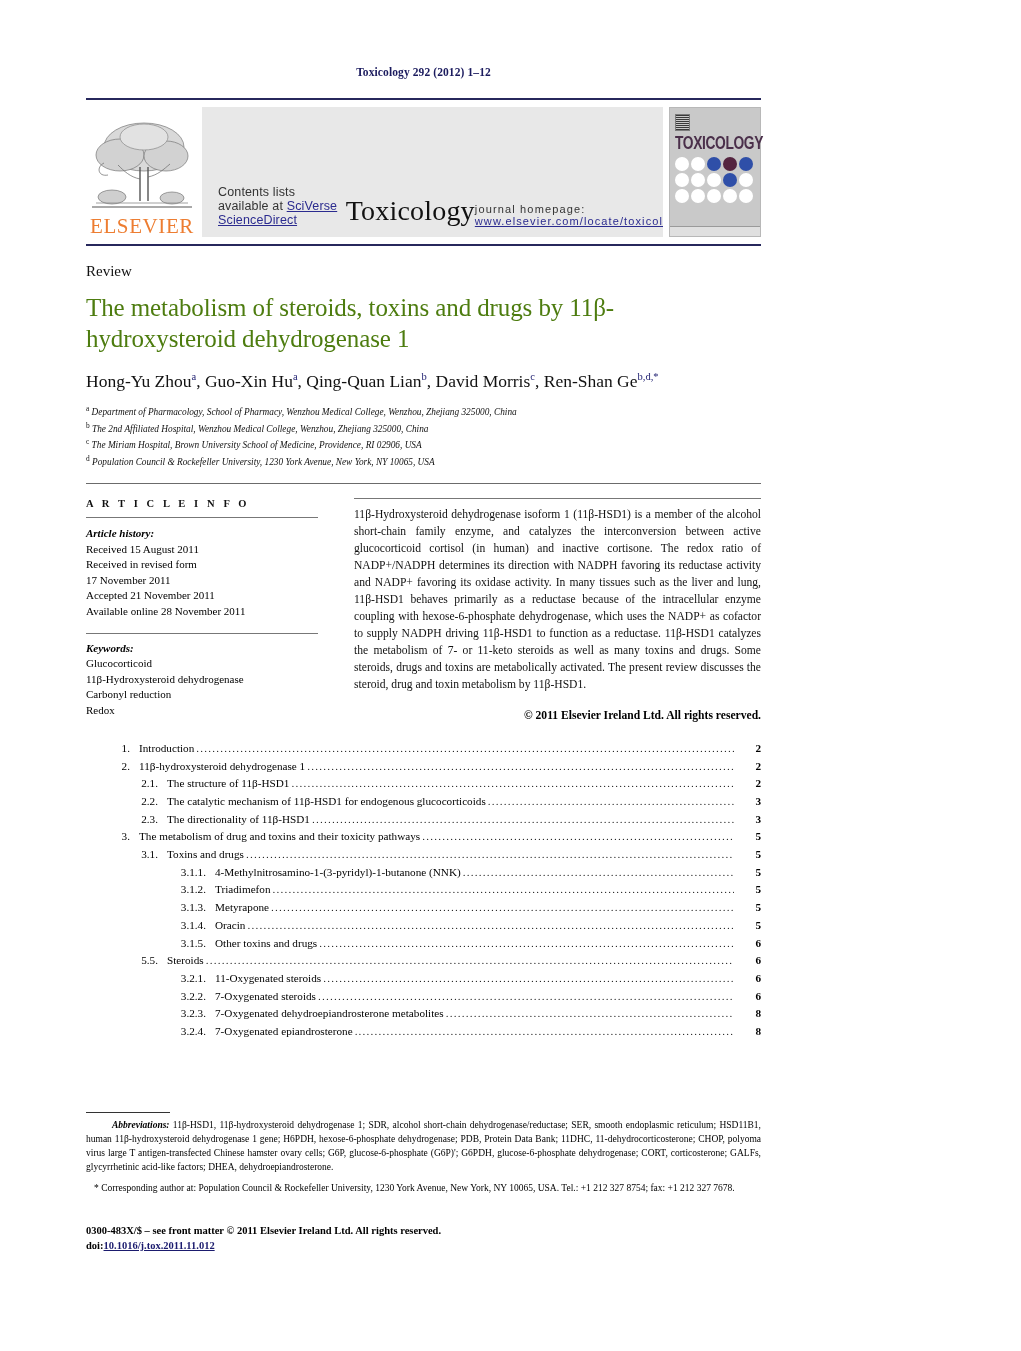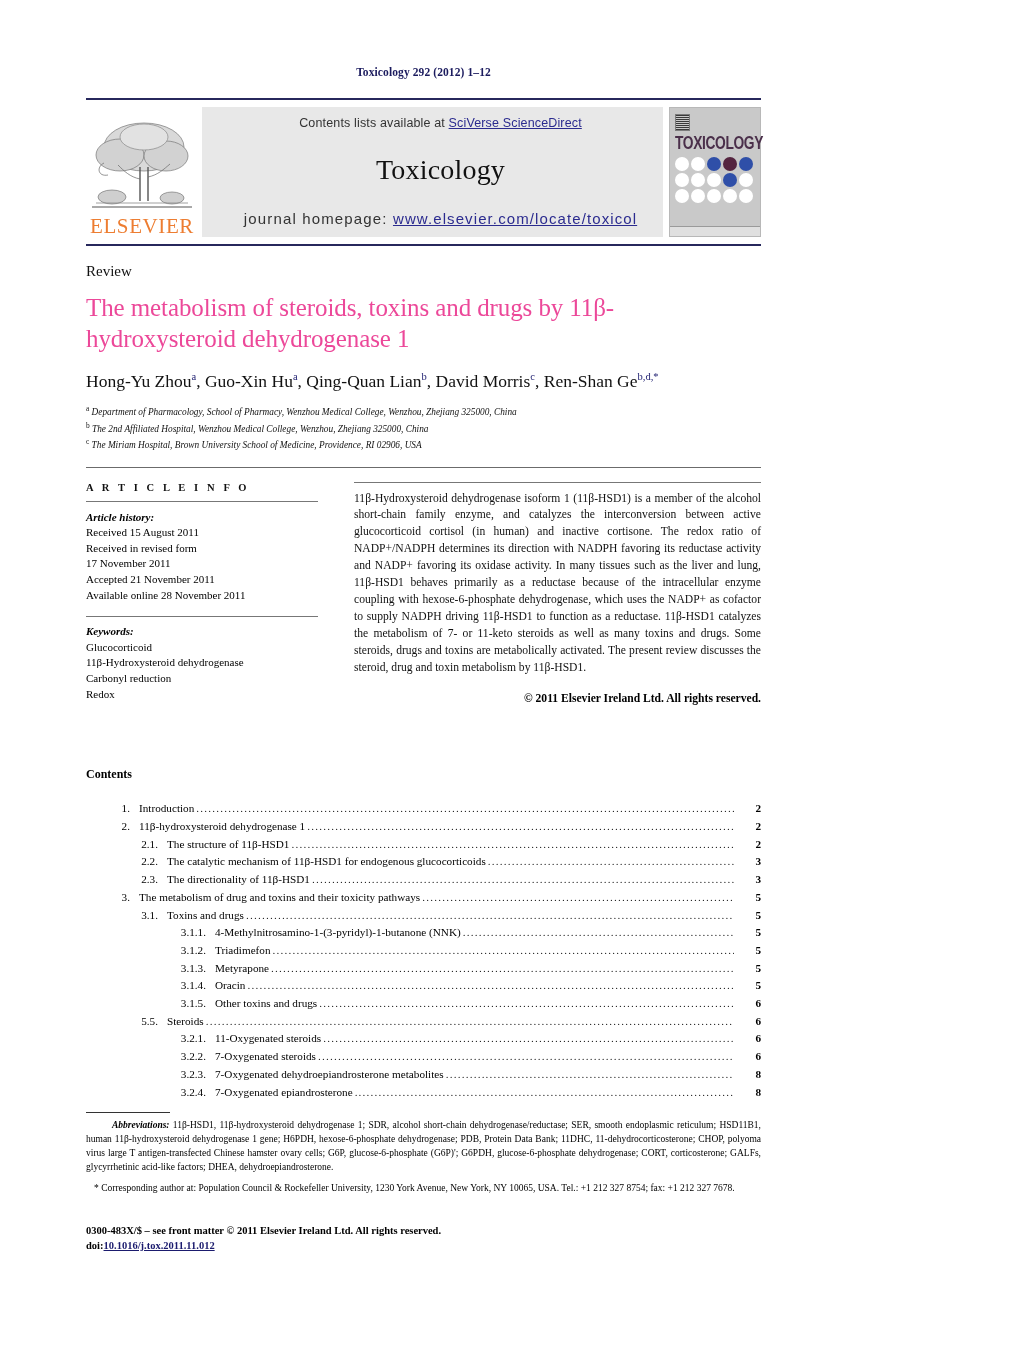--- a/index.html
+++ b/index.html
@@ -58,42 +58,42 @@
     color: #ED7D31;
     line-height: 1;
     margin-top: 1px;
   }
   .banner {
     flex: 1 1 auto;
     background: #e8e8e8;
     margin-left: 4px;
     margin-right: 6px;
     display: flex;
-    flex-direction: column;
+    flex-direction: row;
     justify-content: space-between;
-    align-items: center;
+    align-items: flex-end;
     padding: 9px 0 10px 16px;
     box-sizing: border-box;
   }
   .banner-top {
     font-family: "Liberation Sans", sans-serif;
     font-size: 12.5px;
     color: #333;
     letter-spacing: 0.15px;
   }
   .banner-top .sd-link { color: #2b2b8f; }
   .journal-name {
     font-family: "Liberation Serif", serif;
     font-size: 28px;
     color: #111;
     letter-spacing: 0.2px;
   }
   .banner-bottom {
     font-family: "Liberation Sans", sans-serif;
-    font-size: 15px;
+    font-size: 11px;
     color: #333;
     letter-spacing: 1.15px;
   }
   .banner-bottom .hp-link { color: #2b2b8f; letter-spacing: 1.1px; }
 
   
   .cover {
     flex: 0 0 92px;
     width: 92px;
     border: 1px solid #b8b8b8;
@@ -141,21 +141,21 @@
   .doctype {
     font-size: 15px;
     margin-top: 17px;
     color: #111;
   }
   h1.article-title {
     font-size: 25px;
     font-weight: normal;
     line-height: 1.22;
     margin: 13px 0 0 0;
-    color: #ec4899;
+    color: #4d7c0f;
     letter-spacing: -0.1px;
   }
   .authors {
     font-size: 17.5px;
     margin-top: 17px;
     color: #111;
   }
   .authors sup { font-size: 10.5px; color: #1b1b6e; }
   .affils {
     margin-top: 11px;
@@ -342,20 +342,21 @@
     <span>Guo-Xin Hu</span><sup>a</sup>,
     <span>Qing-Quan Lian</span><sup>b</sup>,
     <span>David Morris</span><sup>c</sup>,
     <span>Ren-Shan Ge</span><sup>b,d,*</sup>
   </div>
 
   <div class="affils">
     <div><sup>a</sup> <span>Department of Pharmacology, School of Pharmacy, Wenzhou Medical College, Wenzhou, Zhejiang 325000, China</span></div>
     <div><sup>b</sup> <span>The 2nd Affiliated Hospital, Wenzhou Medical College, Wenzhou, Zhejiang 325000, China</span></div>
     <div><sup>c</sup> <span>The Miriam Hospital, Brown University School of Medicine, Providence, RI 02906, USA</span></div>
+    <div><sup>d</sup> <span>Population Council &amp; Rockefeller University, 1230 York Avenue, New York, NY 10065, USA</span></div>
   </div>
 
   <div class="rule-thin-top"></div>
 
   <div class="cols">
 
     <div class="col-info">
       <div class="sec-head">A R T I C L E   I N F O</div>
       <div class="hairline"></div>
       <div class="info-block">
@@ -376,21 +377,20 @@
       </div>
     </div>
 
     <div class="col-abs">
       <div class="hairline"></div>
       <div class="abs-body">11β-Hydroxysteroid dehydrogenase isoform 1 (11β-HSD1) is a member of the alcohol short-chain family enzyme, and catalyzes the interconversion between active glucocorticoid cortisol (in human) and inactive cortisone. The redox ratio of NADP+/NADPH determines its direction with NADPH favoring its reductase activity and NADP+ favoring its oxidase activity. In many tissues such as the liver and lung, 11β-HSD1 behaves primarily as a reductase because of the intracellular enzyme coupling with hexose-6-phosphate dehydrogenase, which uses the NADP+ as cofactor to supply NADPH driving 11β-HSD1 to function as a reductase. 11β-HSD1 catalyzes the metabolism of 7- or 11-keto steroids as well as many toxins and drugs. Some steroids, drugs and toxins are metabolically activated. The present review discusses the steroid, drug and toxin metabolism by 11β-HSD1.</div>
       <div class="copyright">© 2011 Elsevier Ireland Ltd. All rights reserved.</div>
     </div>
   </div>
 
-  <div class="contents-head">Contents</div>
   <div class="toc">
 
     <div class="toc-row">
       <span class="toc-num l1">1.</span>
       <span class="toc-label">Introduction</span>
       <span class="toc-dots">.................................................................................................................................................................................................</span>
       <span class="toc-page">2</span>
     </div>
 
     <div class="toc-row">

